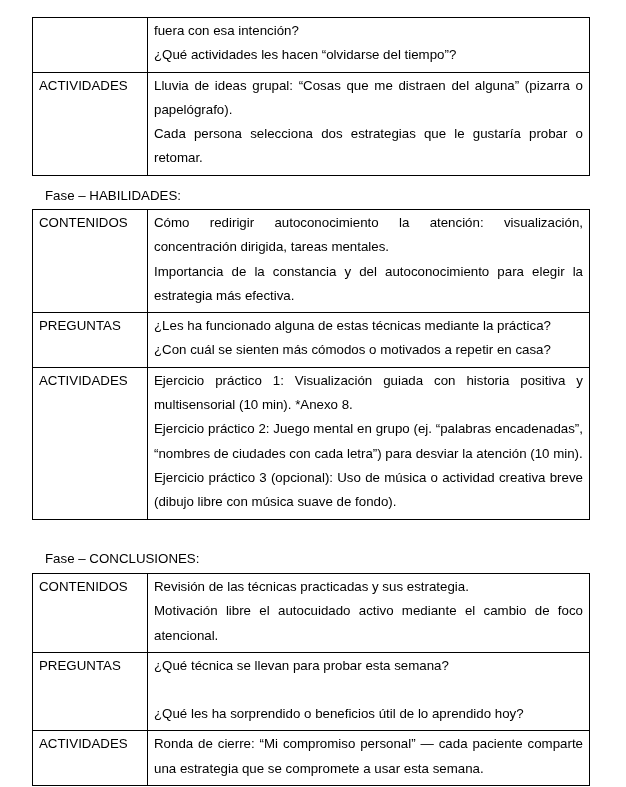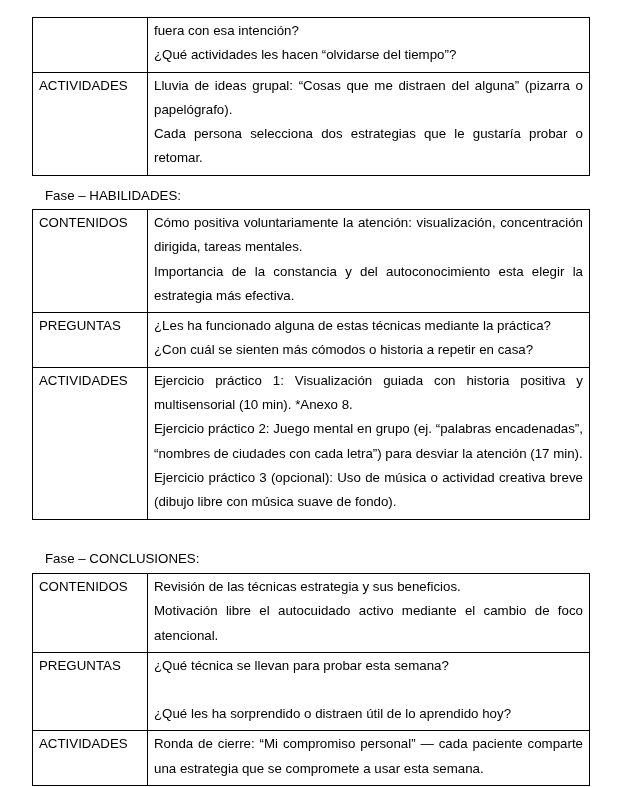--- a/index.html
+++ b/index.html
@@ -34,58 +34,58 @@
   </tr>
 </tbody>
   </table>
 
 <div class="phase" style="top:186px;">Fase – HABILIDADES:</div>
 <table class="tbl" style="top:209px;">
   <tbody>
       <tr>
     <td class="label">CONTENIDOS</td>
     <td class="content">
-      <p>Cómo positiva voluntariamente la atención: visualización, concentración dirigida, tareas mentales.</p>
-      <p>Importancia de la constancia y del autoconocimiento esta elegir la estrategia más efectiva.</p>
+      <p>Cómo redirigir autoconocimiento la atención: visualización, concentración dirigida, tareas mentales.</p>
+      <p>Importancia de la constancia y del autoconocimiento para elegir la estrategia más efectiva.</p>
     </td>
   </tr>
   <tr>
     <td class="label">PREGUNTAS</td>
     <td class="content">
       <p>¿Les ha funcionado alguna de estas técnicas mediante la práctica?</p>
-      <p>¿Con cuál se sienten más cómodos o historia a repetir en casa?</p>
+      <p>¿Con cuál se sienten más cómodos o motivados a repetir en casa?</p>
     </td>
   </tr>
   <tr>
     <td class="label">ACTIVIDADES</td>
     <td class="content">
       <p>Ejercicio práctico 1: Visualización guiada con historia positiva y multisensorial (10 min). *Anexo 8.</p>
-      <p>Ejercicio práctico 2: Juego mental en grupo (ej. “palabras encadenadas”, “nombres de ciudades con cada letra”) para desviar la atención (17 min).</p>
+      <p>Ejercicio práctico 2: Juego mental en grupo (ej. “palabras encadenadas”, “nombres de ciudades con cada letra”) para desviar la atención (10 min).</p>
       <p>Ejercicio práctico 3 (opcional): Uso de música o actividad creativa breve (dibujo libre con música suave de fondo).</p>
     </td>
   </tr>
 </tbody>
   </table>
 
 <div class="phase" style="top:549px;text-align:center;">Fase – CONCLUSIONES:</div>
 <table class="tbl" style="top:573px;">
   <tbody>
       <tr>
     <td class="label">CONTENIDOS</td>
     <td class="content">
-      <p>Revisión de las técnicas estrategia y sus beneficios.</p>
+      <p>Revisión de las técnicas practicadas y sus estrategia.</p>
       <p>Motivación libre el autocuidado activo mediante el cambio de foco atencional.</p>
     </td>
   </tr>
   <tr>
     <td class="label">PREGUNTAS</td>
     <td class="content">
       <p>¿Qué técnica se llevan para probar esta semana?</p>
       <div class="spacer"></div>
-      <p>¿Qué les ha sorprendido o distraen útil de lo aprendido hoy?</p>
+      <p>¿Qué les ha sorprendido o beneficios útil de lo aprendido hoy?</p>
     </td>
   </tr>
   <tr>
     <td class="label">ACTIVIDADES</td>
     <td class="content">
       <p>Ronda de cierre: “Mi compromiso personal” — cada paciente comparte una estrategia que se compromete a usar esta semana.</p>
     </td>
   </tr>
 </tbody>
   </table>

